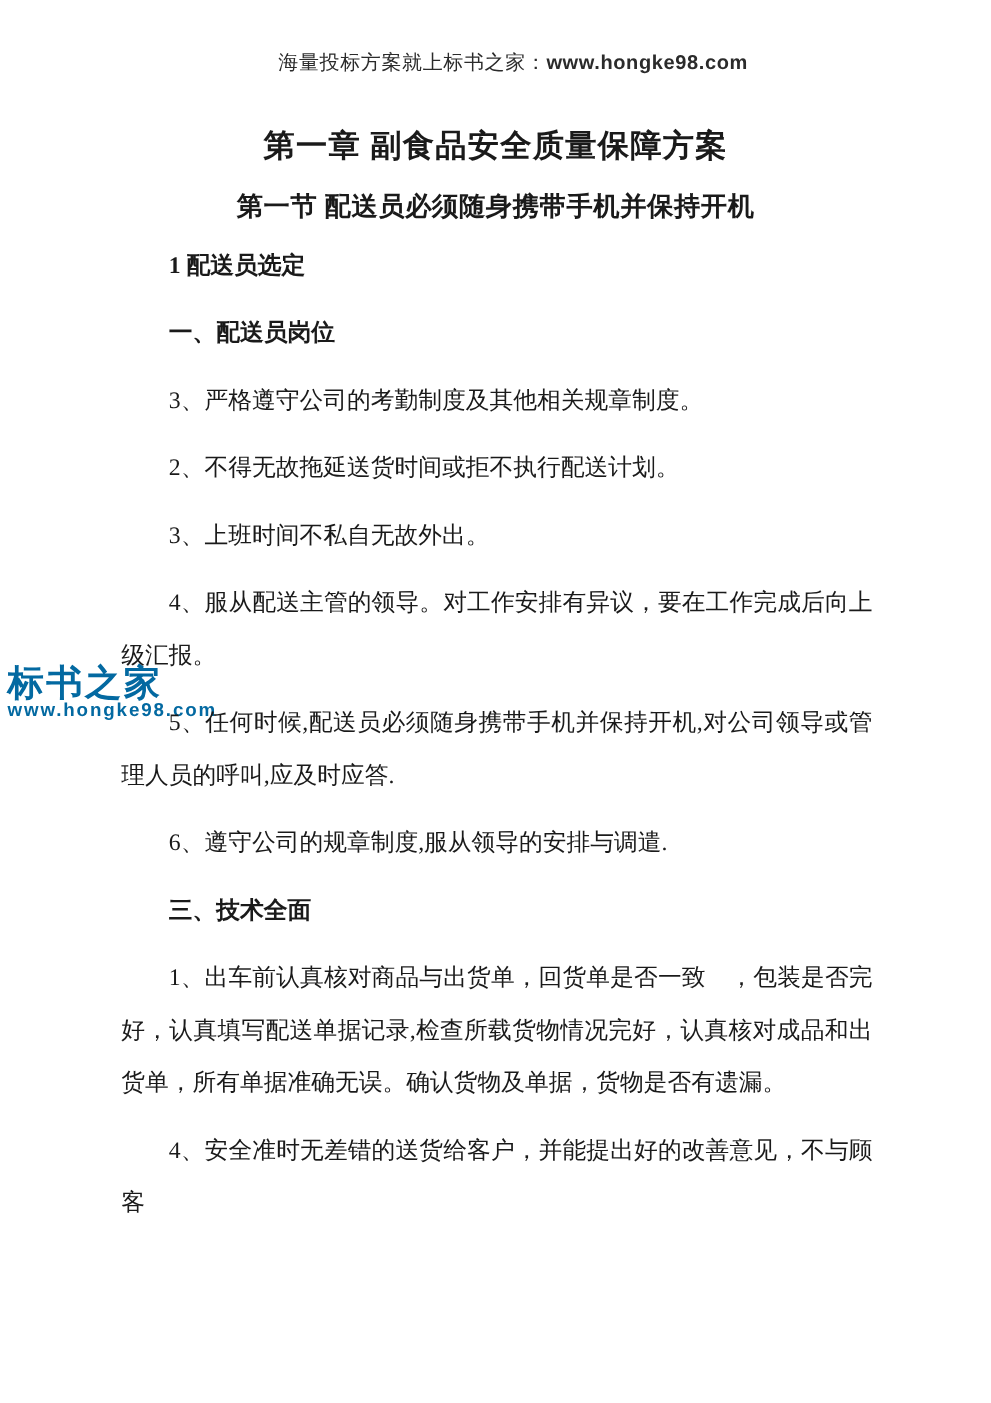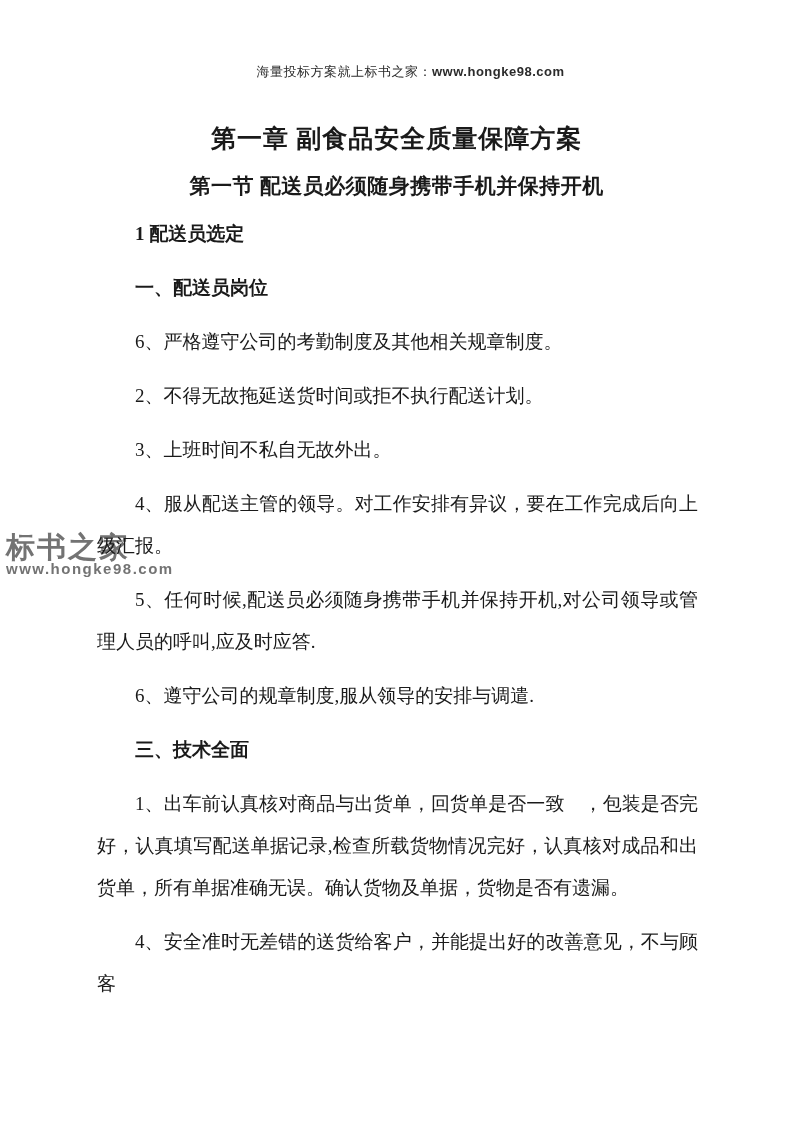--- a/index.html
+++ b/index.html
@@ -8,23 +8,23 @@
     width: 793px;
     height: 1122px;
     margin: 0 auto;
     background: #ffffff;
     color: #1a1a1a;
     font-family: "Liberation Serif", "DejaVu Serif", serif;
     overflow: hidden;
   }
   
   .doc-header {
-    padding-top: 64px;
+    padding-top: 43px;
     text-align: center;
-    font-size: 13px;
+    font-size: 16px;
     line-height: 16px;
     color: #2b2b2b;
     letter-spacing: 0.5px;
     margin-left: 28px;
   }
   .doc-header .hdr-url {
     font-family: "Liberation Sans", "DejaVu Sans", sans-serif;
     font-weight: 700;
   }
   
@@ -57,21 +57,21 @@
     margin: 12px;
     text-indent: 2em;
   }
   .doc-body .bold { font-weight: 700; }
   
   .watermark {
     position: absolute;
     left: 6px;
     top: 531px;
     z-index: 0;
-    color: #737373;
+    color: #0369a1;
     font-family: "Liberation Sans", "DejaVu Sans", sans-serif;
     user-select: none;
   }
   .wm-name {
     font-size: 29px;
     font-weight: 700;
     line-height: 32px;
     letter-spacing: 2px;
     white-space: nowrap;
   }
@@ -98,21 +98,21 @@
     <span>海量投标方案就上标书之家：</span><span class="hdr-url">www.hongke98.com</span>
   </div>
 
   <div class="doc-title">第一章 副食品安全质量保障方案</div>
 
   <div class="doc-subtitle">第一节 配送员必须随身携带手机并保持开机</div>
 
   <div class="doc-body">
     <p class="line bold">1 配送员选定</p>
     <p class="line bold">一、配送员岗位</p>
-    <p class="line">6、严格遵守公司的考勤制度及其他相关规章制度。</p>
+    <p class="line">3、严格遵守公司的考勤制度及其他相关规章制度。</p>
     <p class="line">2、不得无故拖延送货时间或拒不执行配送计划。</p>
     <p class="line">3、上班时间不私自无故外出。</p>
     <p class="line">4、服从配送主管的领导。对工作安排有异议，要在工作完成后向上级汇报。</p>
     <p class="line">5、任何时候,配送员必须随身携带手机并保持开机,对公司领导或管理人员的呼叫,应及时应答.</p>
     <p class="line">6、遵守公司的规章制度,服从领导的安排与调遣.</p>
     <p class="line bold">三、技术全面</p>
     <p class="line">1、出车前认真核对商品与出货单，回货单是否一致　，包装是否完好，认真填写配送单据记录,检查所载货物情况完好，认真核对成品和出货单，所有单据准确无误。确认货物及单据，货物是否有遗漏。</p>
     <p class="line">4、安全准时无差错的送货给客户，并能提出好的改善意见，不与顾客</p>
   </div>
 

